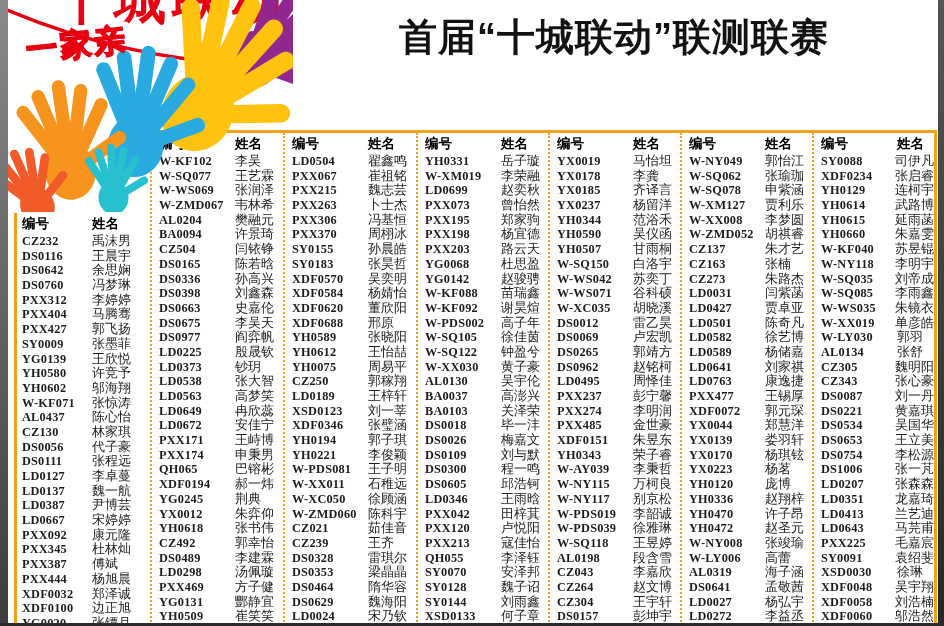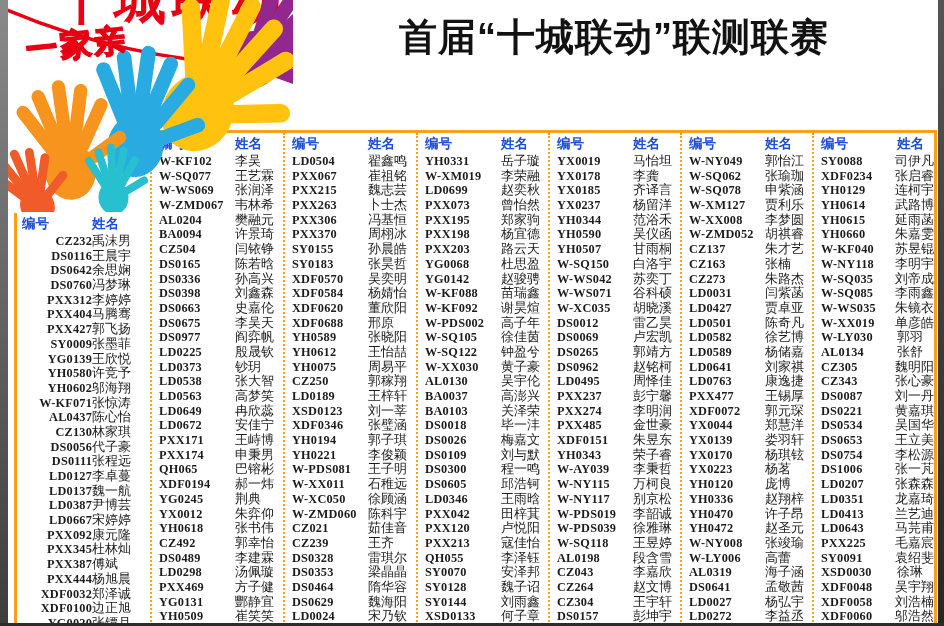--- a/index.html
+++ b/index.html
@@ -27,26 +27,26 @@
 
   
   .top-rule{position:absolute;left:155px;top:130px;width:782px;height:3px;background:#f7a11a;z-index:1;}
   .right-rule{position:absolute;left:934px;top:130px;width:3px;height:496px;background:#f7a11a;z-index:1;}
 
   
   .col{position:absolute;top:133px;height:493px;overflow:hidden;box-sizing:border-box;
        border-left:2px dotted #f7a11a;padding:2px 0 0 7px;z-index:3;}
   .col--first{top:213px;height:413px;border-left:3px solid #f7a11a;padding-left:5px;}
   .thead{display:flex;height:19px;line-height:18px;font-family:"Liberation Sans",sans-serif;
-       font-weight:bold;font-size:13.5px;color:#1d4ed8;}
+       font-weight:bold;font-size:13.5px;color:#000000;}
   .h-code{width:76px;}
   .col--first .h-code{width:70px;}
   .row{display:flex;height:14.7px;line-height:14.7px;white-space:nowrap;}
   .code{width:76px;font-weight:bold;font-size:12.3px;letter-spacing:.2px;}
-  .col--first .code{width:70px;text-align:right;}
+  .col--first .code{width:70px;}
   .name{font-size:13px;}
 </style>
 </head>
 <body>
 
 <div class="page">
 
   <div class="edge edge-left"></div>
   <div class="edge edge-right"></div>
   <div class="edge edge-bottom"></div>

